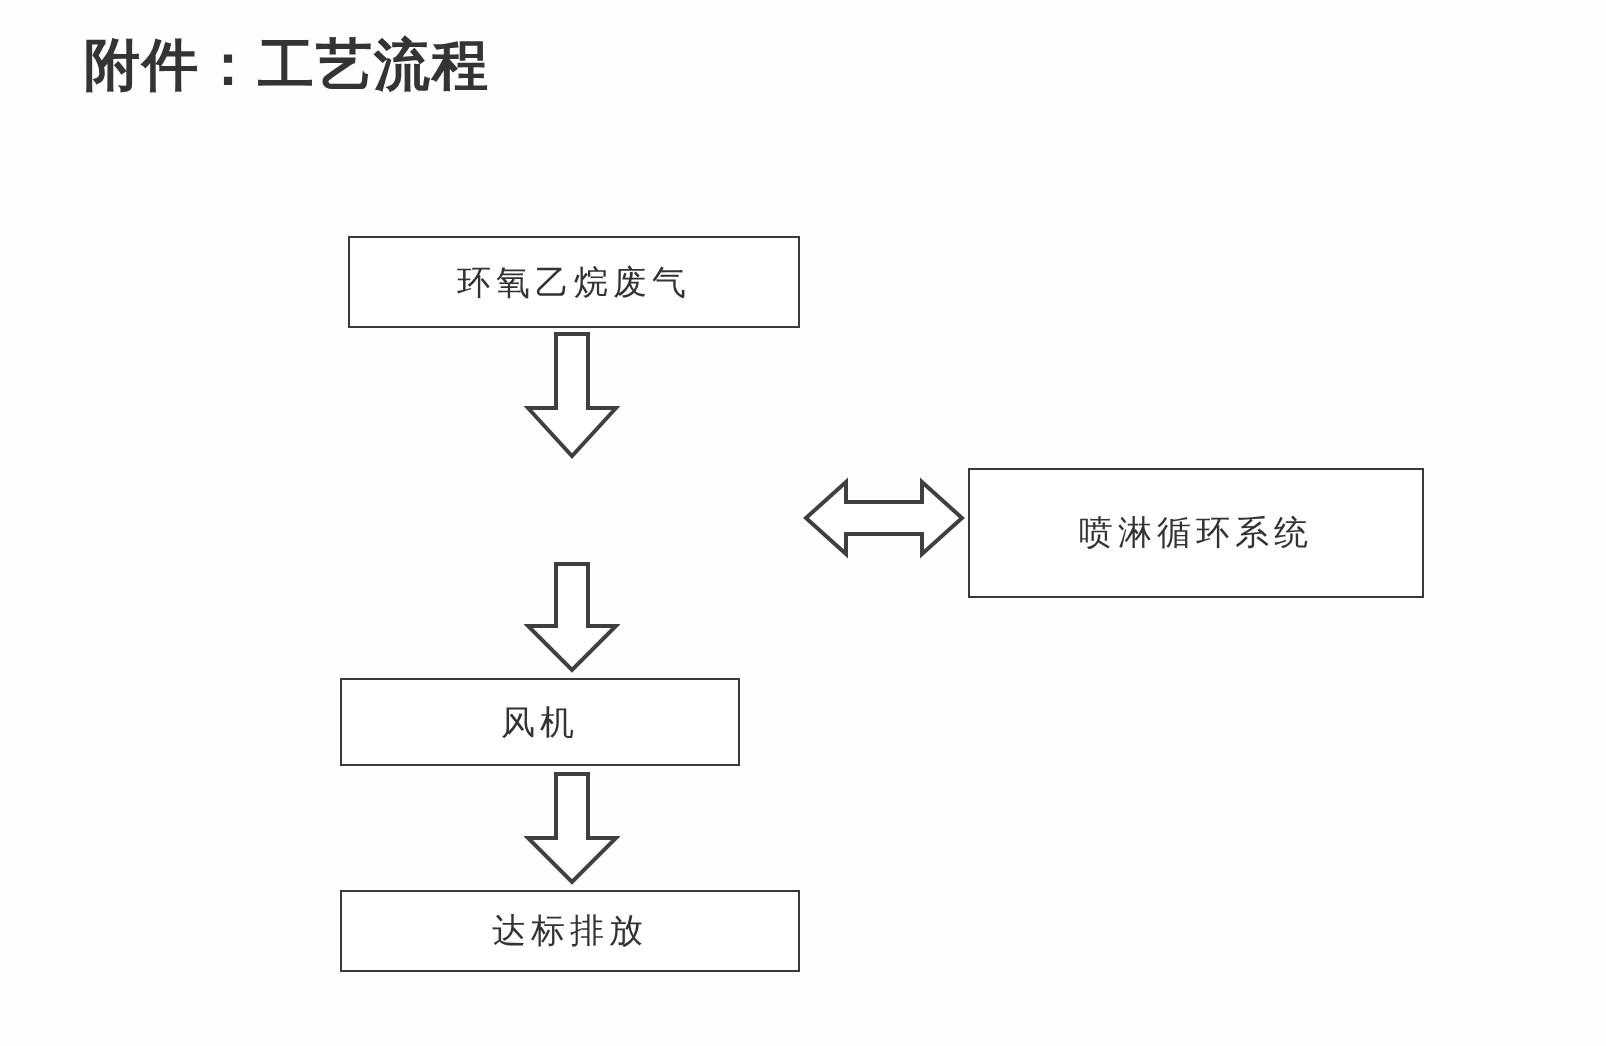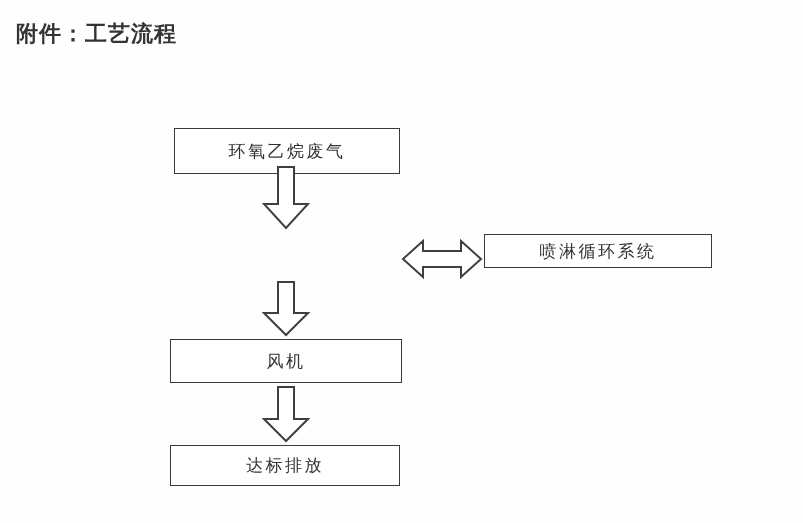--- a/index.html
+++ b/index.html
@@ -19,23 +19,23 @@
   
   #page {
     position: absolute;
     inset: 0;
     background: #fefefe;
   }
 
   
   .doc-title {
     position: absolute;
-    left: 16px;
+    left: 42px;
     top: 18px;
-    font-size: 22px;
+    font-size: 28px;
     line-height: 30px;
     letter-spacing: 1px;
     color: #343434;
     white-space: nowrap;
     font-family: "DejaVu Serif", "Liberation Serif", serif;
     font-weight: 600;
   }
 
   
   .node {
@@ -45,24 +45,24 @@
     background: #ffffff;
     display: flex;
     align-items: center;
     justify-content: center;
     color: #333333;
     font-size: 17px;
     letter-spacing: 2.5px;
     font-family: "DejaVu Serif", "Liberation Serif", serif;
   }
 
-  #node-feed     { left: 174px; top: 128px; width: 226px; height: 46px; }
+  #node-feed     { left: 174px; top: 118px; width: 226px; height: 46px; }
   #node-tower    { left: 172px; top: 232px; width: 228px; height: 46px; }
-  #node-recirc   { left: 484px; top: 234px; width: 228px; height: 34px; }
-  #node-fan      { left: 170px; top: 339px; width: 232px; height: 44px; }
+  #node-recirc   { left: 484px; top: 234px; width: 228px; height: 65px; }
+  #node-fan      { left: 170px; top: 339px; width: 200px; height: 44px; }
   #node-stack    { left: 170px; top: 445px; width: 230px; height: 41px; }
 
   
   .arrow {
     position: absolute;
   }
   .arrow svg { display: block; }
   .arrow svg polygon {
     fill: #ffffff;
     stroke: #3f3f3f;

